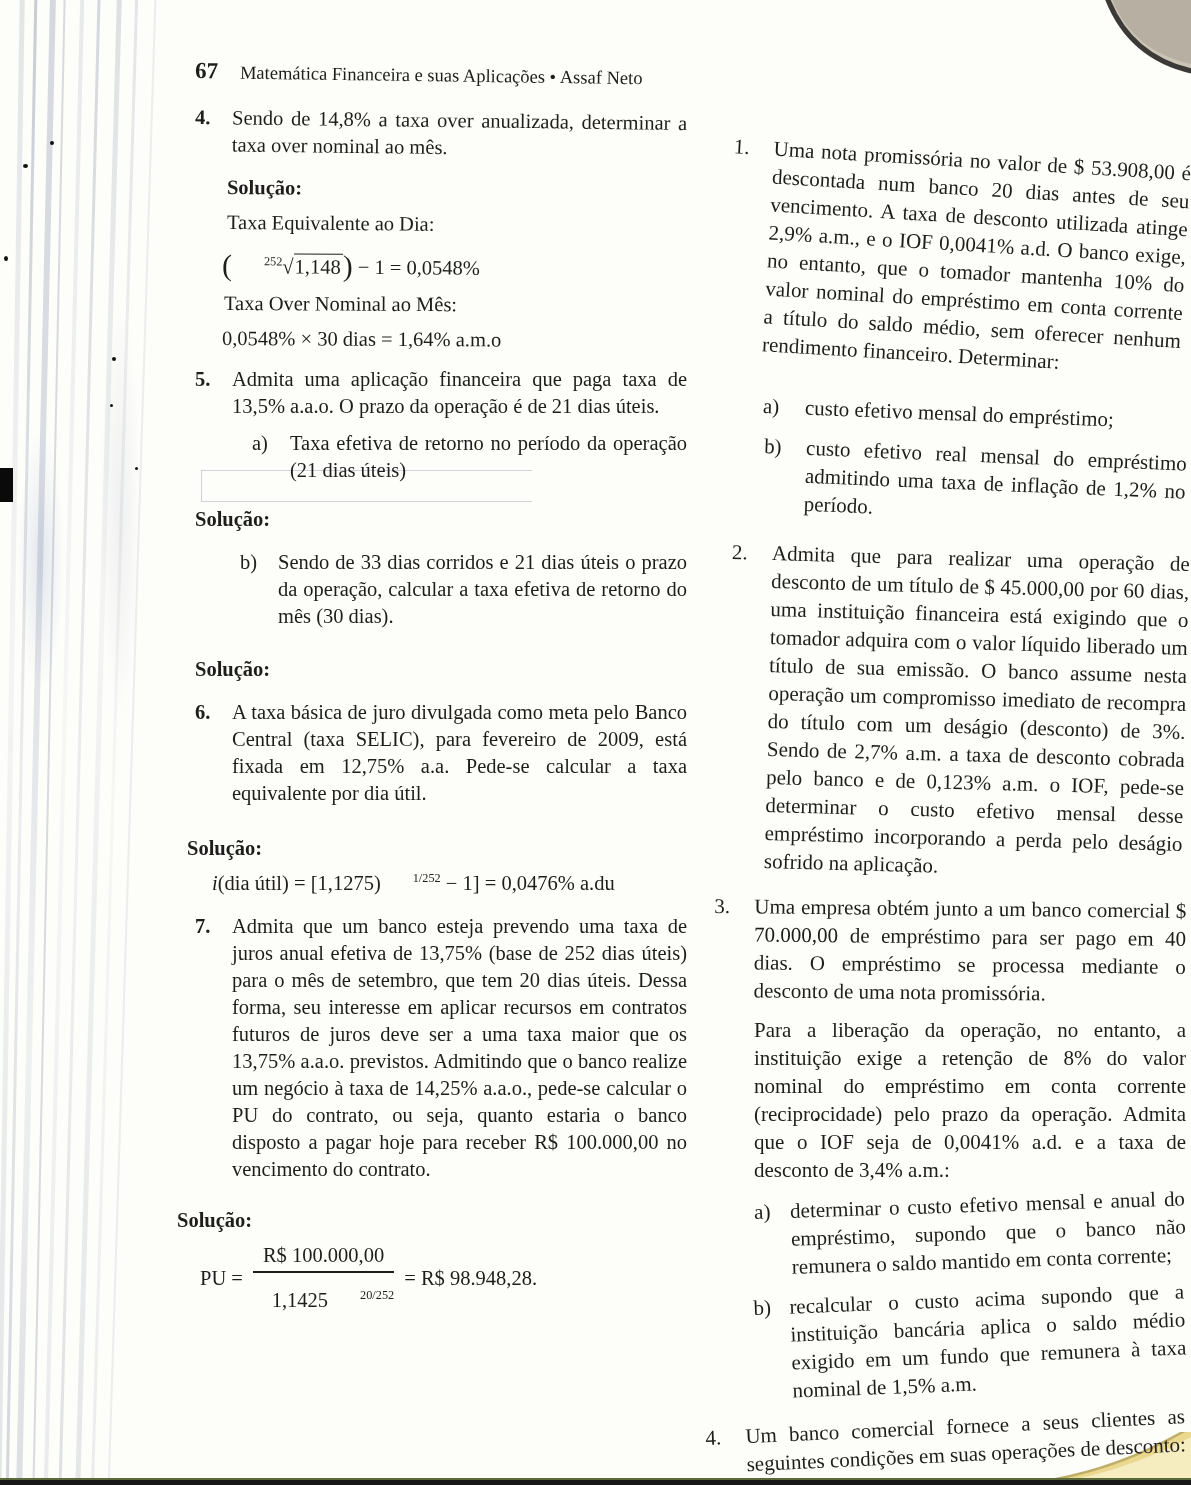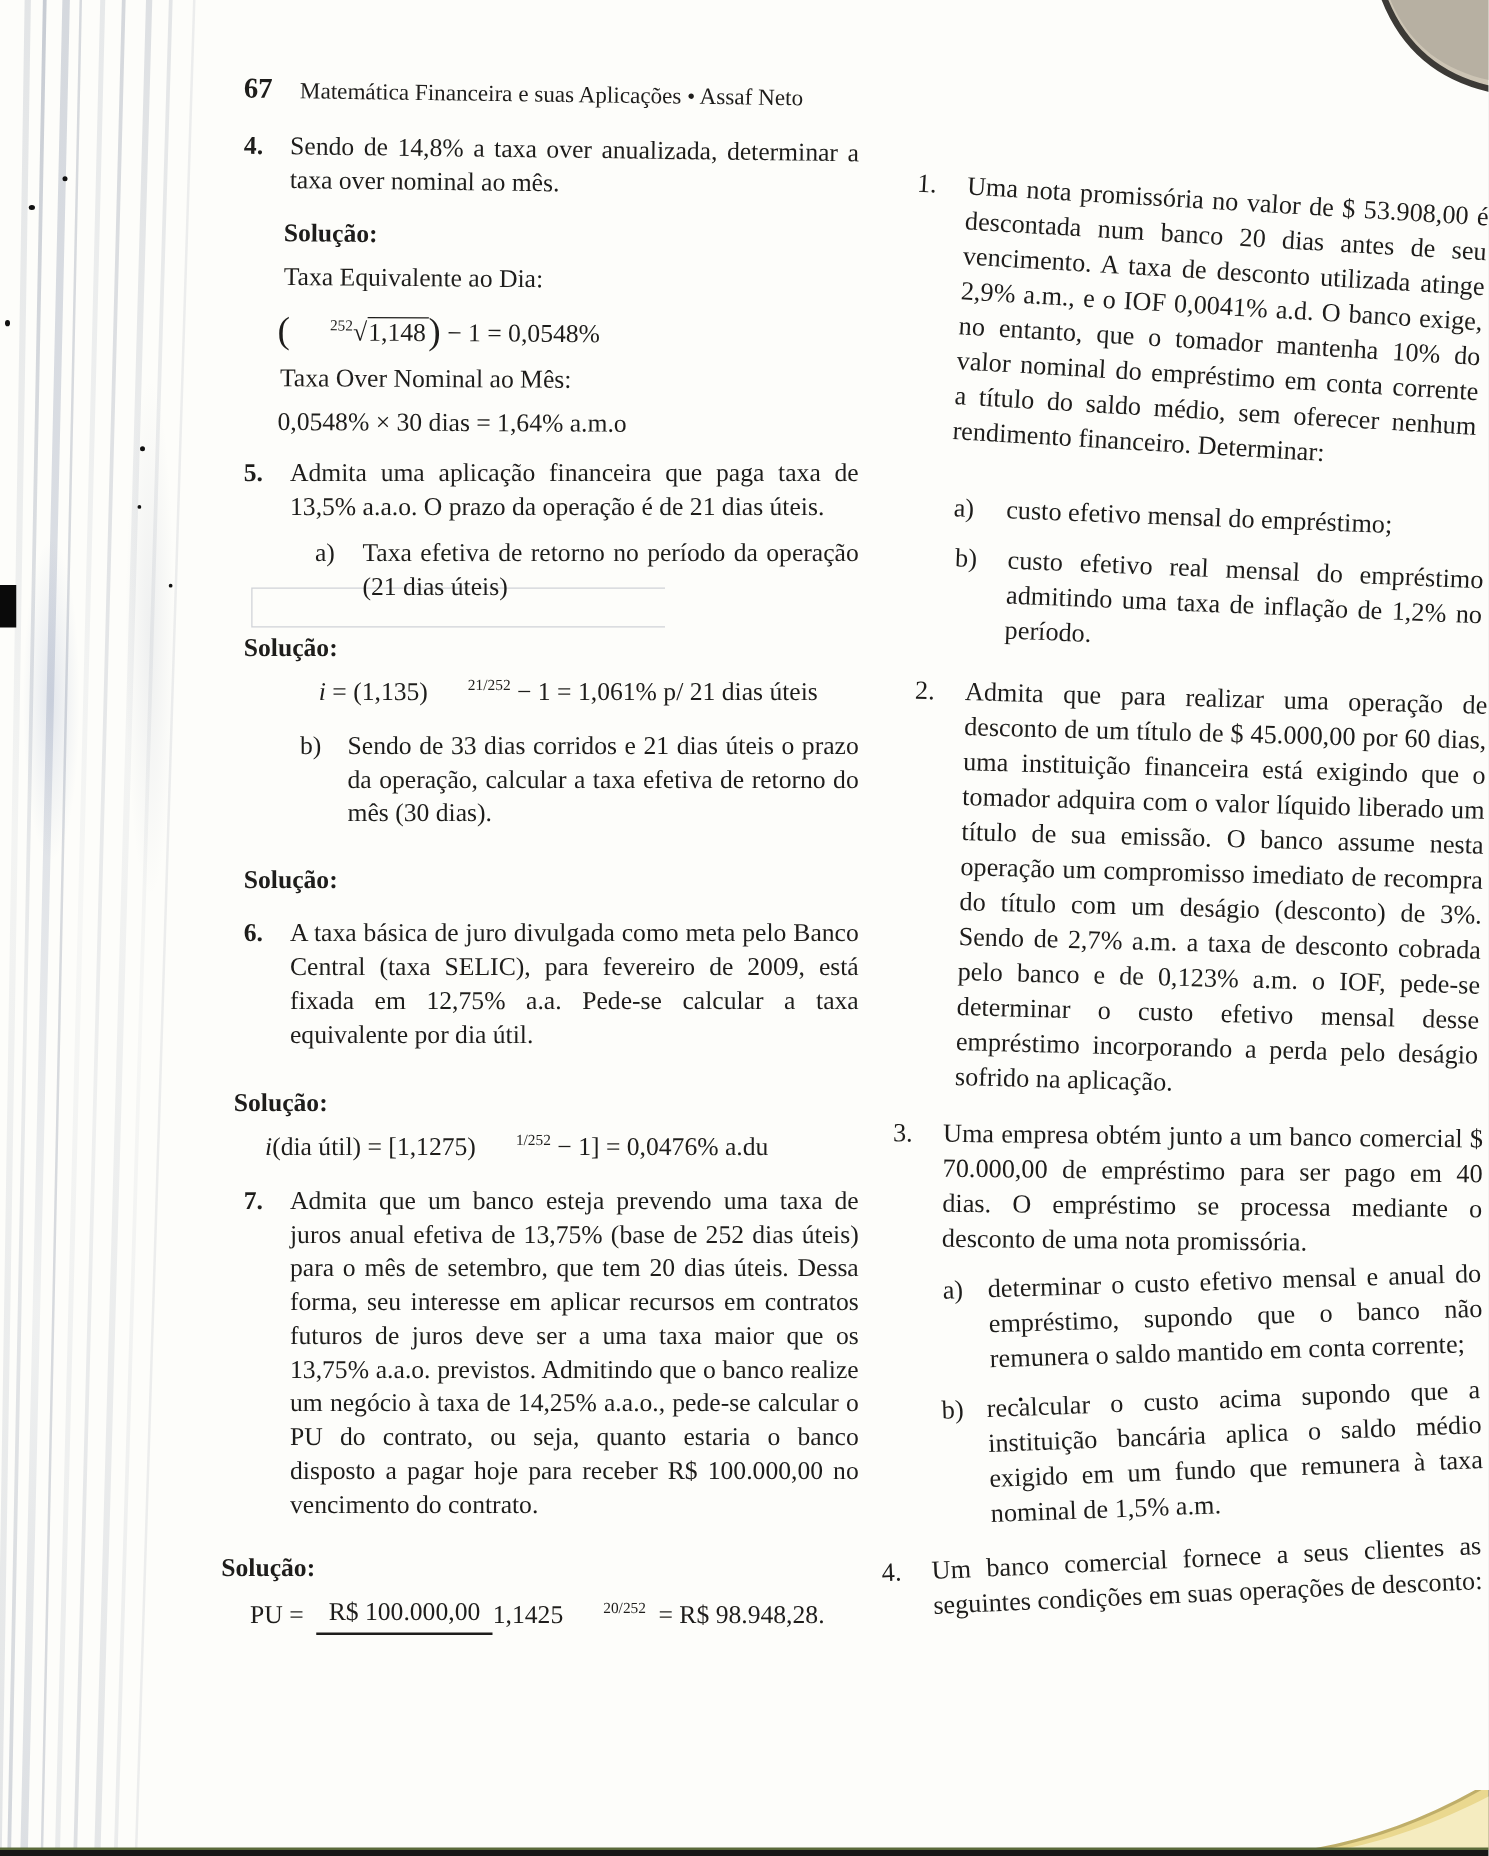--- a/index.html
+++ b/index.html
@@ -33,21 +33,21 @@
   .itext{flex:1;}
   .sol{font-weight:bold;margin:16px 0 8px 0;}
   .rot{transform-origin:left center;}
   .sub{display:flex;margin-top:10px;}
   .sub .slabel{flex:0 0 38px;}
   
   sup{font-size:.6em;line-height:0;margin-left:32px;}
   .bigp{font-size:1.45em;font-weight:normal;vertical-align:-2px;}
   .radicand{border-top:1.6px solid #1e1d1b;padding:1px 2px 0 1px;}
   .fvar{font-style:italic;}
-  .frac{display:inline-flex;flex-direction:row;align-items:flex-start;vertical-align:middle;margin:0 10px;}
+  .frac{display:inline-flex;flex-direction:column;align-items:flex-end;vertical-align:middle;margin:0 10px;gap:12px;}
   .frac .fnum{border-bottom:2px solid #1e1d1b;padding:0 10px 2px 10px;}
   .frac .fden{padding-top:2px;}
   .pedem{font-style:italic;}
 </style>
 </head>
 <body>
 
 <div class="page">
 
   <div>
@@ -117,23 +117,20 @@
       <span class="itext">Admita uma aplicação financeira que paga taxa de 13,5% a.a.o. O prazo da operação é de 21 dias úteis.</span>
     </div>
 
 
     <div class="sub just" style="margin-left:57px;">
       <span class="slabel">a)</span>
       <span class="itext">Taxa efetiva de retorno no período da operação (21 dias úteis)</span>
     </div>
 
     <div class="sol" style="margin-top:22px;">Solução:</div>
-    <div style="margin-left:60px;">
-      <span class="fvar">i</span><span> = (1,135)</span><sup>21/252</sup><span> − 1 = 1,061% p/ 21 dias úteis</span>
-    </div>
 
     <div class="sub just" style="margin-left:45px;margin-top:16px;">
       <span class="slabel">b)</span>
       <span class="itext">Sendo de 33 dias corridos e 21 dias úteis o prazo da operação, calcular a taxa efetiva de retorno do mês (30 dias).</span>
     </div>
 
     <div class="sol" style="margin-top:26px;">Solução:</div>
 
     <div class="item just" style="margin-top:16px;">
       <span class="inum">6.</span>
@@ -181,20 +178,21 @@
 
     <div class="item just rot" style="margin-top:22px;transform:rotate(1.5deg);">
       <span class="inum">2.</span>
       <span class="itext">Admita que para realizar uma operação de desconto de um título de $ 45.000,00 por 60 dias, uma instituição financeira está exigindo que o tomador adquira com o valor líquido liberado um título de sua emissão. O banco assume nesta operação um compromisso imediato de recompra do título com um deságio (desconto) de 3%. Sendo de 2,7% a.m. a taxa de desconto cobrada pelo banco e de 0,123% a.m. o IOF, pede-se determinar o custo efetivo mensal desse empréstimo incorporando a perda pelo deságio sofrido na aplicação.</span>
     </div>
 
     <div class="item just rot" style="margin-top:18px;margin-left:-14px;transform:rotate(.6deg);">
       <span class="inum">3.</span>
       <span class="itext">Uma empresa obtém junto a um banco comercial $ 70.000,00 de empréstimo para ser pago em 40 dias. O empréstimo se processa mediante o desconto de uma nota promissória.</span>
     </div>
+    <div class="just" style="margin-left:26px;margin-top:12px;">Para a liberação da operação, no entanto, a instituição exige a retenção de 8% do valor nominal do empréstimo em conta corrente (reciprocidade) pelo prazo da operação. Admita que o IOF seja de 0,0041% a.d. e a taxa de desconto de 3,4% a.m.:</div>
 
     <div class="sub just rot" style="margin-left:27px;margin-top:14px;transform:rotate(-1.8deg);">
       <span class="slabel" style="flex-basis:36px;">a)</span>
       <span class="itext">determinar o custo efetivo mensal e anual do empréstimo, supondo que o banco não remunera o saldo mantido em conta corrente;</span>
     </div>
     <div class="sub just rot" style="margin-left:27px;margin-top:12px;transform:rotate(-2.2deg);">
       <span class="slabel" style="flex-basis:36px;">b)</span>
       <span class="itext">recalcular o custo acima supondo que a instituição bancária aplica o saldo médio exigido em um fundo que remunera à taxa nominal de 1,5% a.m.</span>
     </div>
 

